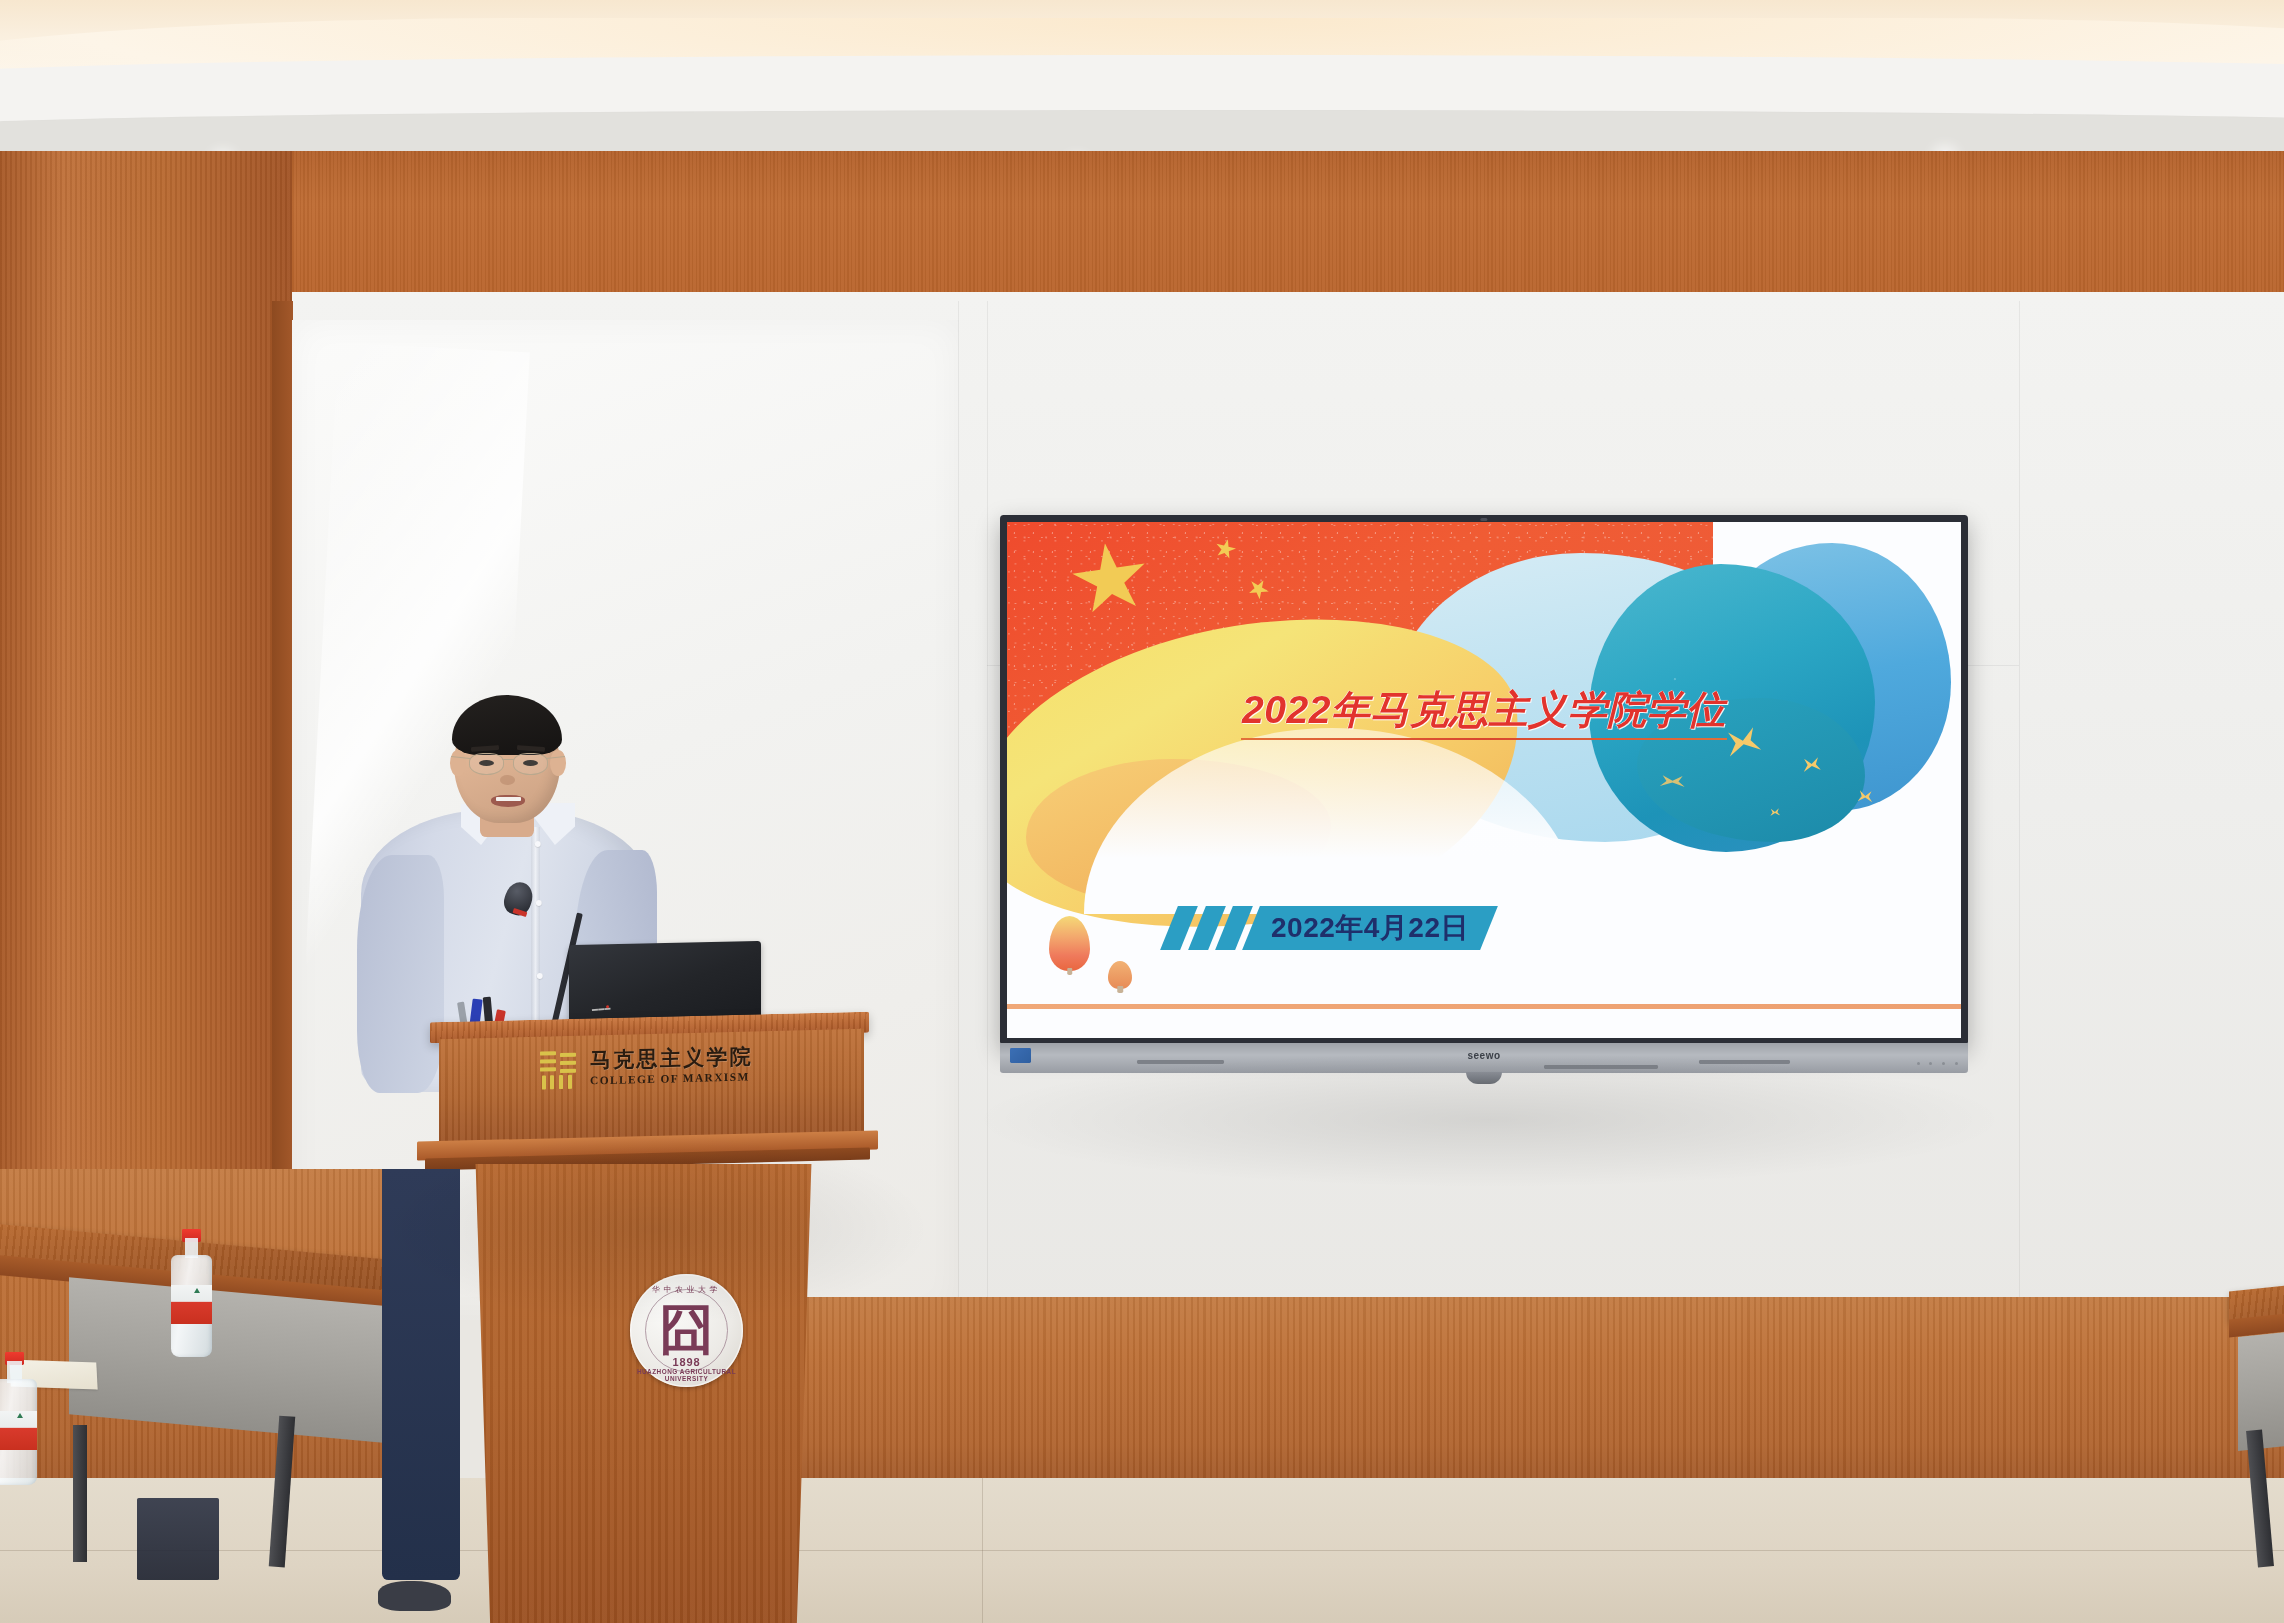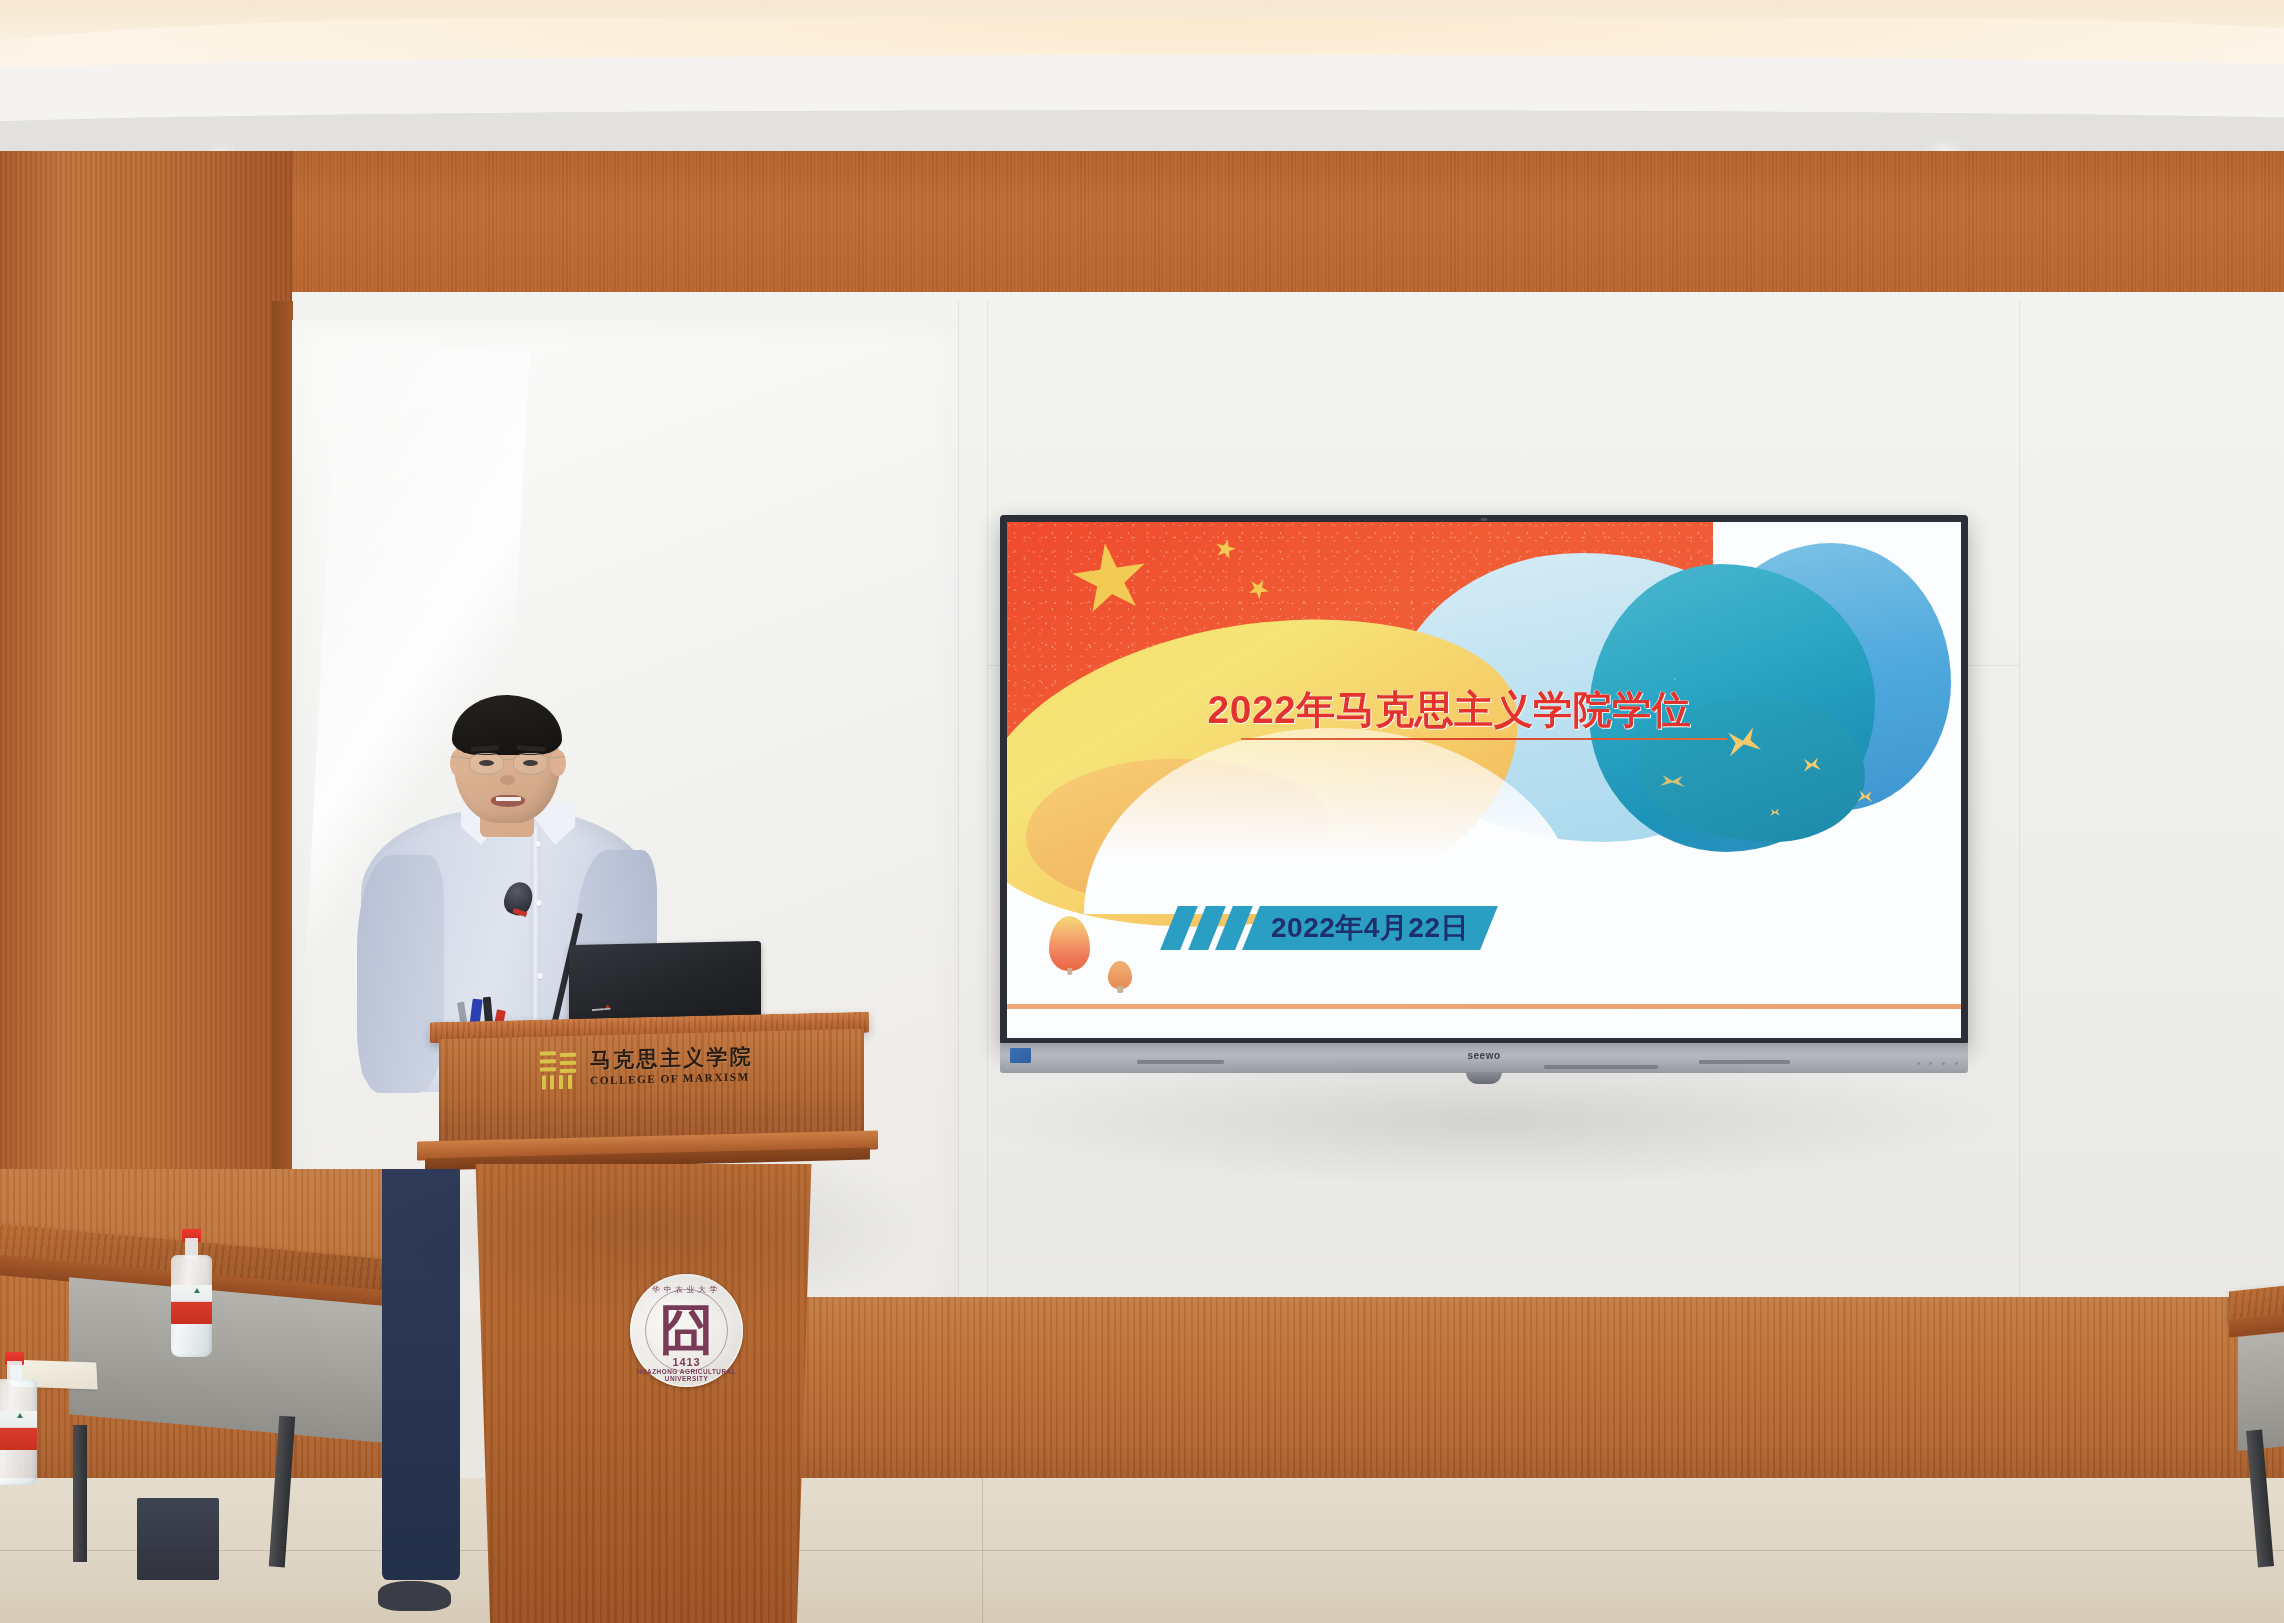--- a/index.html
+++ b/index.html
@@ -184,21 +184,21 @@
     position:absolute;
     background:linear-gradient(180deg,#f5d977 0%,#f3a86d 38%,#ef7a5c 72%,#e9663f 100%);
     border-radius:50% 50% 46% 46% / 60% 60% 40% 40%;
   }
   .balloon:after{
     content:"";position:absolute;left:50%;bottom:-4.1px;transform:translateX(-50%);
     width:5.5px;height:6.4px;background:#c8b296;border-radius:0.9px 0.9px 1.8px 1.8px;
   }
   .balloon.sm{background:linear-gradient(180deg,#f2b274,#e78a56);}
   .sl-titlewrap{
-    position:absolute;left:21%;top:32%;width:58%;
+    position:absolute;left:21%;top:32%;width:58%;text-align:center;font-style:italic;
   }
   .sl-title{
     color:#e2332d;font-weight:bold;line-height:1.18;
     font-size:39px;letter-spacing:0.5px;
     text-shadow:0 0 0.9px #fff,0.9px 0.9px 0 rgba(255,255,255,.9),-0.5px -0.5px 0 rgba(255,255,255,.9);
   }
   .sl-rule{
     height:1.8px;margin:4.6px auto;width:88%;
     background:linear-gradient(90deg,#e2703a,#d9452f,#e2703a);
   }
@@ -634,21 +634,21 @@
   <div class="podium-shelf" style="left:425px;top:1153px;width:445px;height:12px;transform:skewY(-1.4deg);
               background:linear-gradient(180deg,#8e4a20,#7a3d1a);"></div>
 
   <div class="podium-body" style="left:461px;top:1164px;width:365px;height:461px;
               clip-path:polygon(4% 0,96% 0,92% 100%,8% 100%);"></div>
 
   <div class="seal" style="left:630px;top:1274px;width:113px;height:113px;">
     <div class="seal-ring"></div>
     <div class="seal-cn">华中农业大学</div>
     <div class="seal-glyph">囧</div>
-    <div class="seal-year">1413</div>
+    <div class="seal-year">1898</div>
     <div class="seal-arc">HUAZHONG AGRICULTURAL UNIVERSITY</div>
   </div>
 
   <div class="trouser" style="left:382px;top:1169px;width:78px;height:411px;border-radius:0 0 6.4px 6.4px;"></div>
   <div class="shoe" style="left:378px;top:1581px;width:73px;height:30px;"></div>
 
   <div class="wall-shadow" style="left:375px;top:1133px;width:557px;height:192px;"></div>
   <div class="wall-shadow" style="left:968px;top:1051px;width:1042px;height:137px;"></div>
 
 </div>

